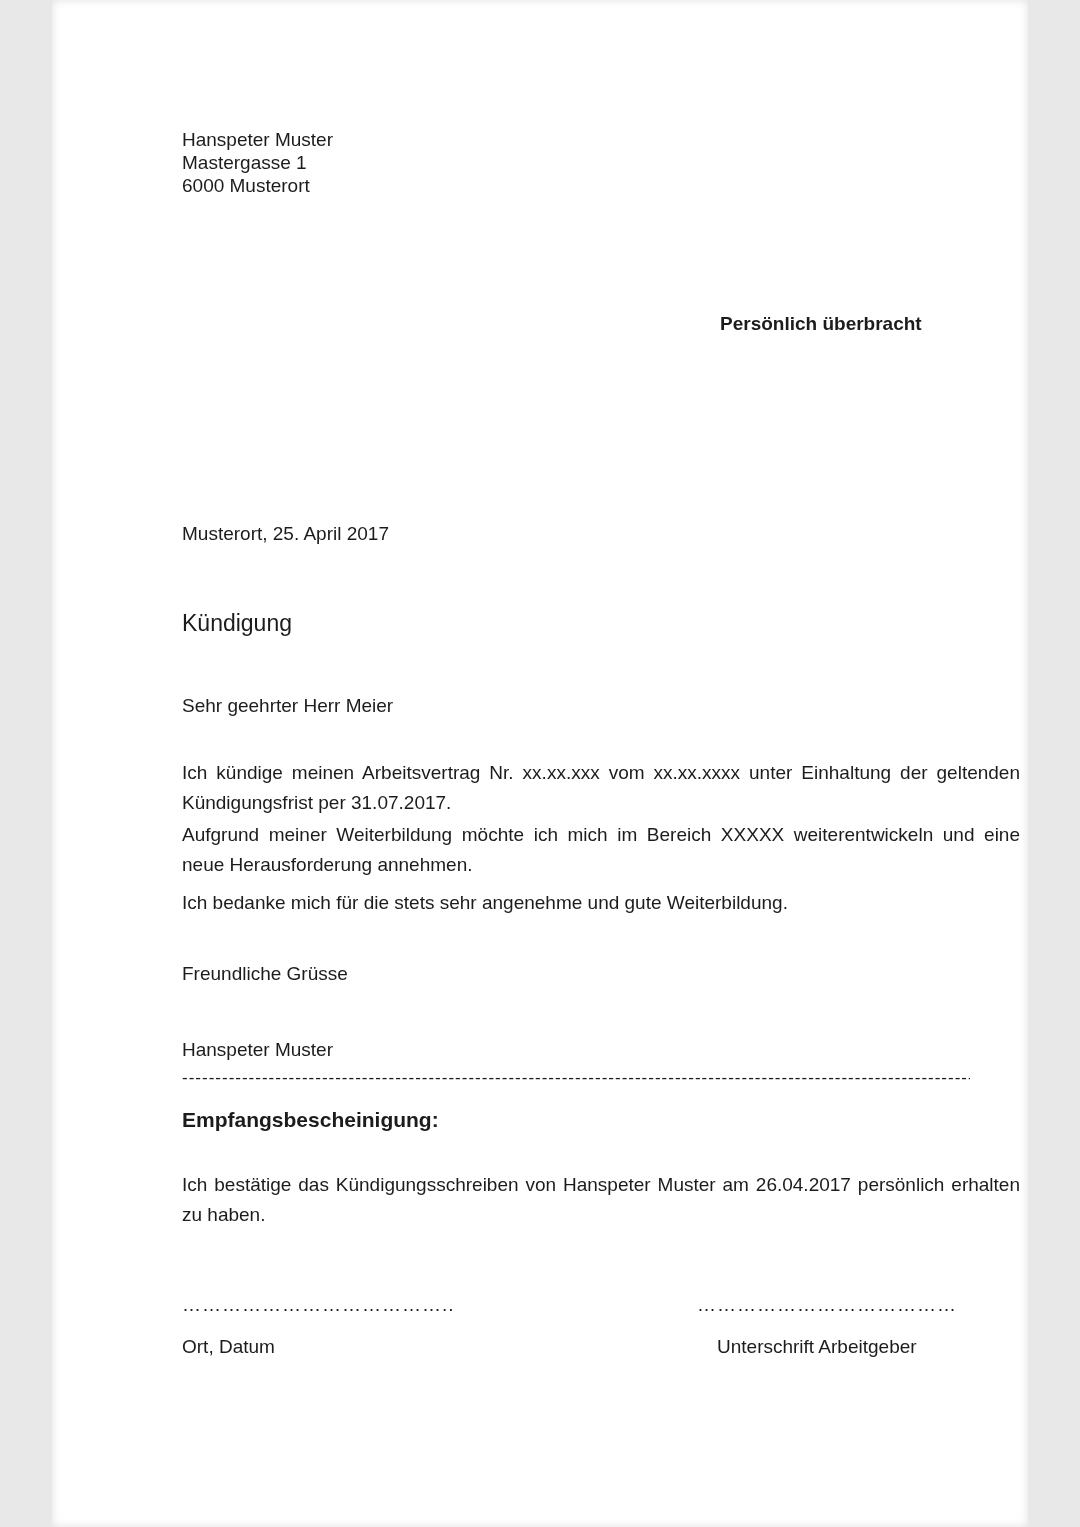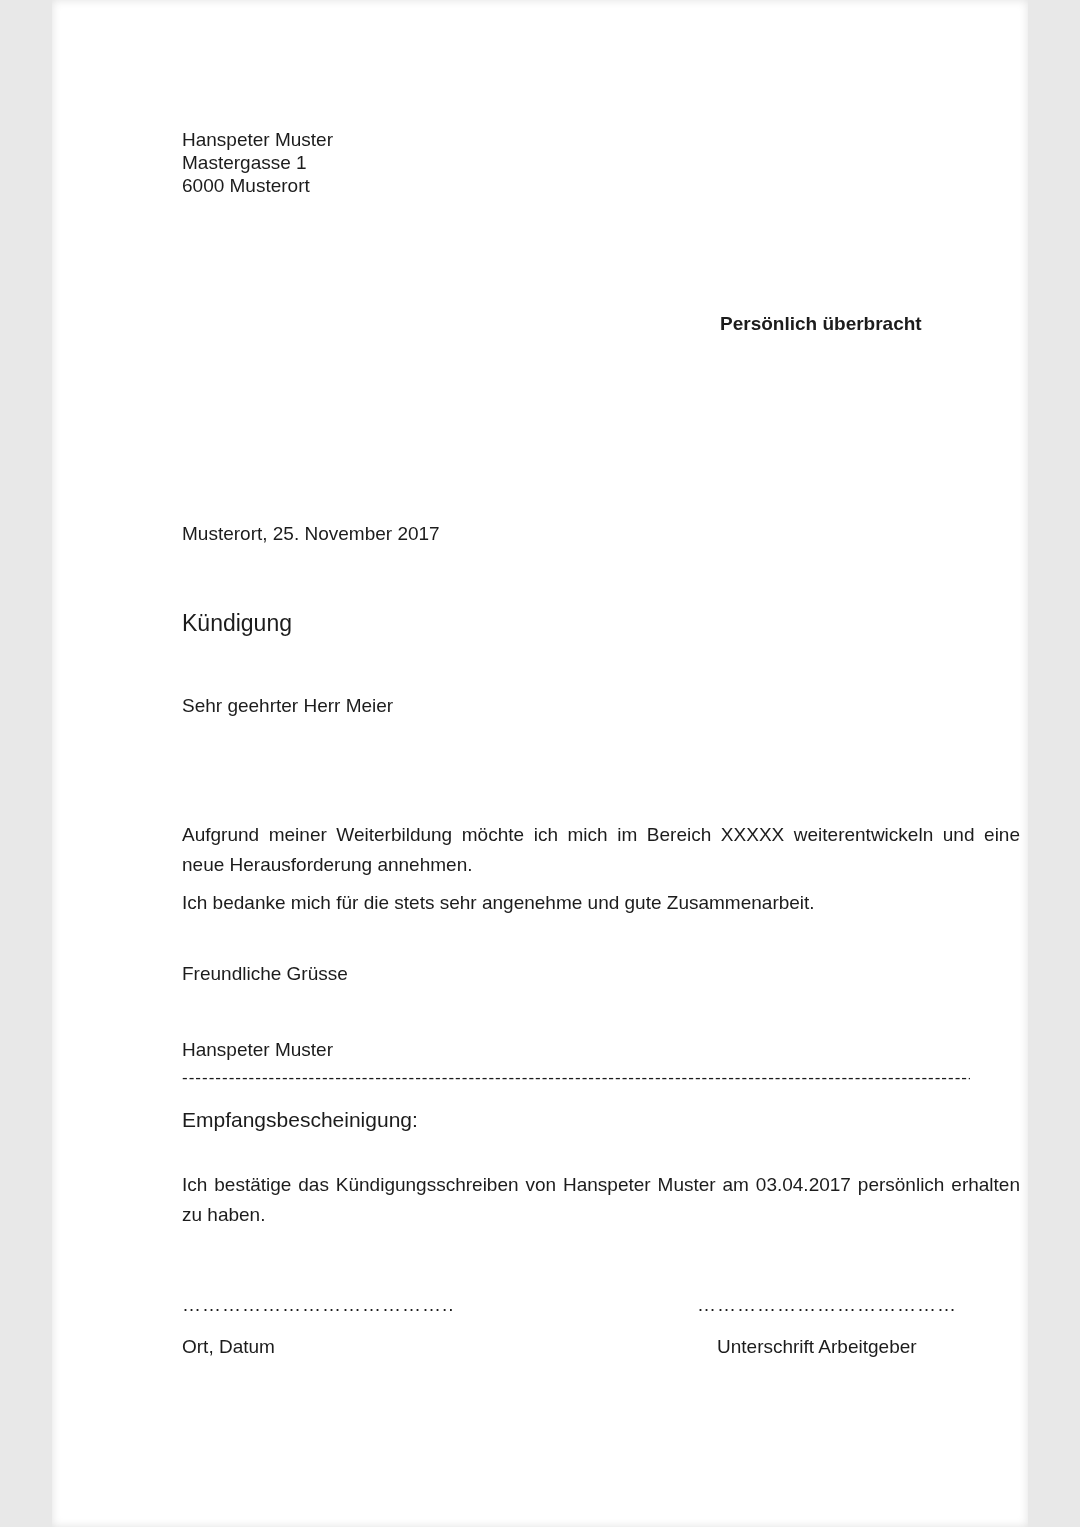--- a/index.html
+++ b/index.html
@@ -27,21 +27,21 @@
   }
   .justify {
     text-align: justify;
   }
   .subject {
     font-size: 23px;
     font-weight: normal;
   }
   .receipt-heading {
     font-size: 21px;
-    font-weight: normal;
+    font-weight: bold;
   }
   .divider {
     font-size: 17px;
     letter-spacing: 1px;
     white-space: nowrap;
     overflow: hidden;
     color: #1c1c1c;
   }
   .dots {
     font-size: 19px;
@@ -68,38 +68,39 @@
 
   <div class="abs" style="top:128px; left:130px;">
     <div class="addr-line">Hanspeter Muster</div>
     <div class="addr-line">Mastergasse 1</div>
     <div class="addr-line">6000 Musterort</div>
   </div>
 
   <div class="abs addr-line bold" style="top:312px; left:668px;">Persönlich überbracht</div>
 
 
-  <div class="abs addr-line" style="top:522px; left:130px;">Musterort, 25. November 2017</div>
+  <div class="abs addr-line" style="top:522px; left:130px;">Musterort, 25. April 2017</div>
 
   <div class="abs subject" style="top:610px; left:130px;">Kündigung</div>
 
   <div class="abs addr-line" style="top:694px; left:130px;">Sehr geehrter Herr Meier</div>
 
+  <div class="abs body-text justify" style="top:758px; left:130px; width:838px;">Ich kündige meinen Arbeitsvertrag Nr. xx.xx.xxx vom xx.xx.xxxx unter Einhaltung der geltenden Kündigungsfrist per 31.07.2017.</div>
   <div class="abs body-text justify" style="top:820px; left:130px; width:838px;">Aufgrund meiner Weiterbildung möchte ich mich im Bereich XXXXX weiterentwickeln und eine neue Herausforderung annehmen.</div>
-  <div class="abs body-text" style="top:888px; left:130px; width:838px;">Ich bedanke mich für die stets sehr angenehme und gute Zusammenarbeit.</div>
+  <div class="abs body-text" style="top:888px; left:130px; width:838px;">Ich bedanke mich für die stets sehr angenehme und gute Weiterbildung.</div>
 
   <div class="abs addr-line" style="top:962px; left:130px;">Freundliche Grüsse</div>
 
   <div class="abs addr-line" style="top:1038px; left:130px;">Hanspeter Muster</div>
 
   <div class="abs divider" style="top:1068px; left:130px; width:788px;">--------------------------------------------------------------------------------------------------------------------------------------------------------------------------------------------------------</div>
 
   <div class="abs receipt-heading" style="top:1108px; left:130px;">Empfangsbescheinigung:</div>
 
-  <div class="abs body-text justify" style="top:1170px; left:130px; width:838px;">Ich bestätige das Kündigungsschreiben von Hanspeter Muster am 03.04.2017 persönlich erhalten zu haben.</div>
+  <div class="abs body-text justify" style="top:1170px; left:130px; width:838px;">Ich bestätige das Kündigungsschreiben von Hanspeter Muster am 26.04.2017 persönlich erhalten zu haben.</div>
 
   <div class="abs dots" style="top:1294px; left:130px; width:310px;">…………………………………..</div>
   <div class="abs dots" style="top:1294px; left:645px; width:285px;">…………………………………</div>
 
   <div class="abs sig-label" style="top:1336px; left:130px;">Ort, Datum</div>
   <div class="abs sig-label" style="top:1336px; left:665px;">Unterschrift Arbeitgeber</div>
 
 
 </div>
 

